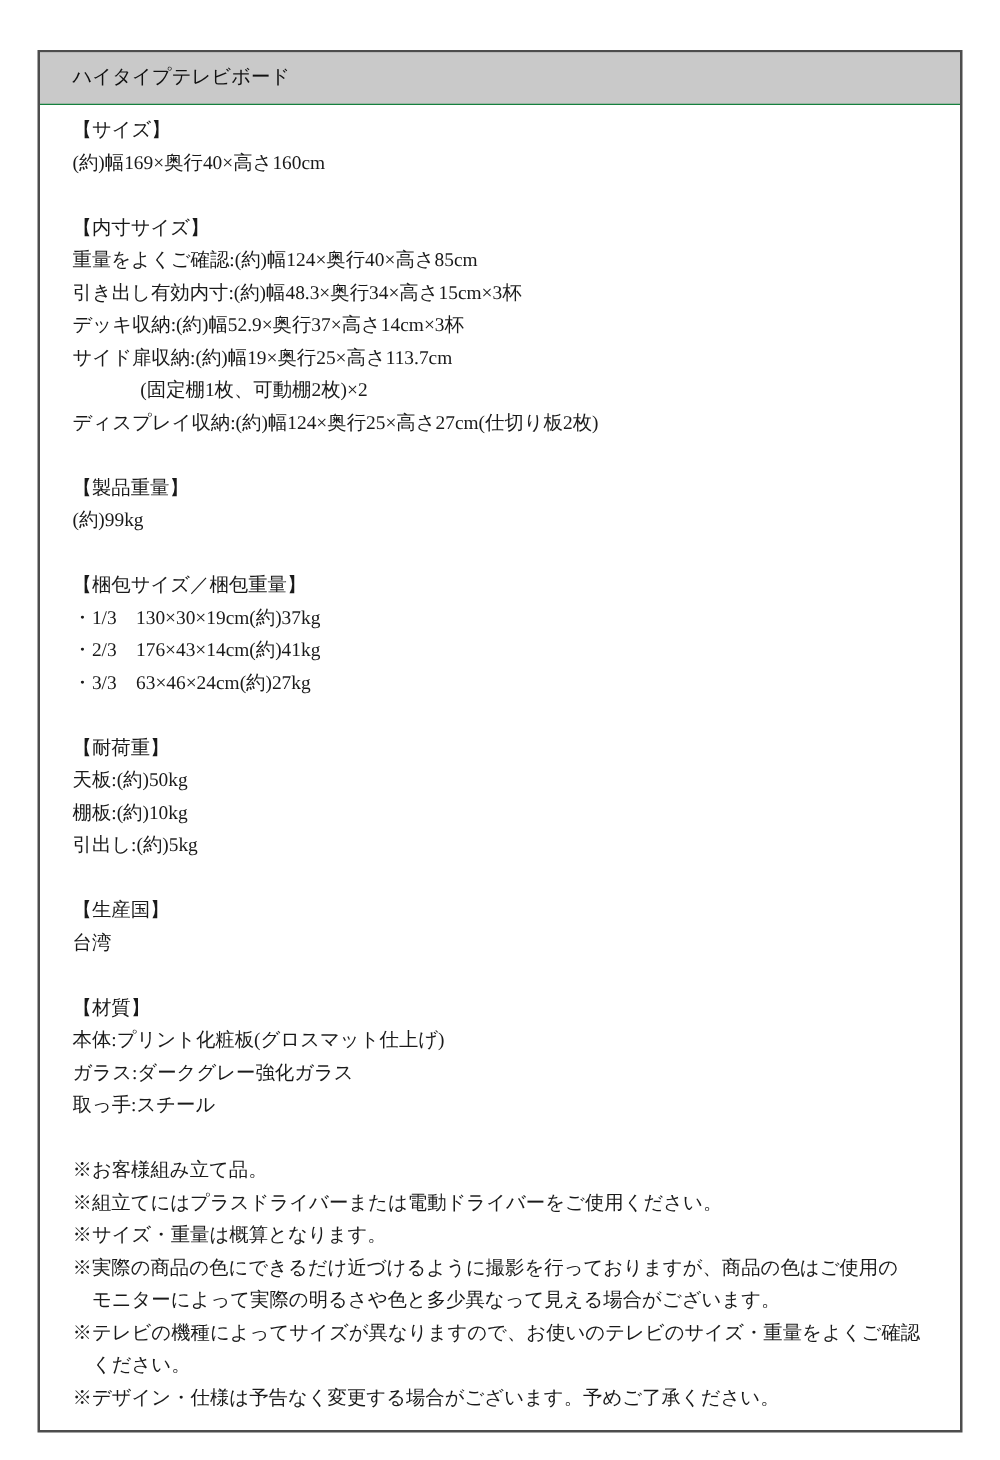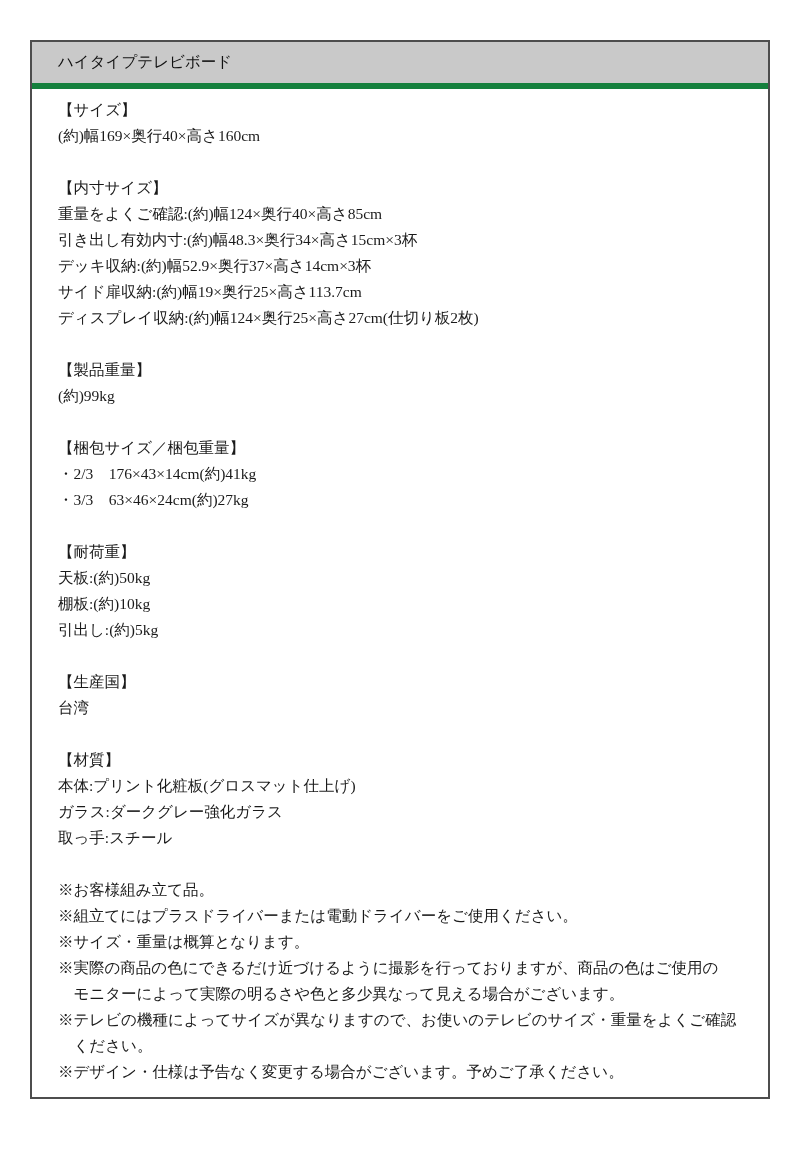--- a/index.html
+++ b/index.html
@@ -11,21 +11,21 @@
   }
   body { min-height: 1168px; }
   .doc {
     margin: 40px 30px 0 30px;
     width: 740px;
     border: 2px solid #4d4d4d;
     background: #ffffff;
   }
   .doc-header {
     background: #c9c9c9;
-    border-bottom: 6px solid #15803d;
+    border-bottom: 1px solid #15803d;
     padding: 11px 26px 12px 26px;
     font-size: 15.5px;
     line-height: 18px;
     color: #111111;
   }
   .doc-body {
     padding: 8px 26px 12px 26px;
     font-size: 15.5px;
     line-height: 26px;
   }
@@ -44,28 +44,30 @@
       <div class="section">
         <div class="heading">【サイズ】</div>
         <div class="line">(約)幅169×奥行40×高さ160cm</div>
       </div>
       <div class="section">
         <div class="heading">【内寸サイズ】</div>
         <div class="line">重量をよくご確認:(約)幅124×奥行40×高さ85cm</div>
         <div class="line">引き出し有効内寸:(約)幅48.3×奥行34×高さ15cm×3杯</div>
         <div class="line">デッキ収納:(約)幅52.9×奥行37×高さ14cm×3杯</div>
         <div class="line">サイド扉収納:(約)幅19×奥行25×高さ113.7cm</div>
+        <div class="line" style="padding-left: 3.5em;">(固定棚1枚、可動棚2枚)×2</div>
         <div class="line">ディスプレイ収納:(約)幅124×奥行25×高さ27cm(仕切り板2枚)</div>
       </div>
       <div class="section">
         <div class="heading">【製品重量】</div>
         <div class="line">(約)99kg</div>
       </div>
       <div class="section">
         <div class="heading">【梱包サイズ／梱包重量】</div>
+        <div class="line">・1/3　130×30×19cm(約)37kg</div>
         <div class="line">・2/3　176×43×14cm(約)41kg</div>
         <div class="line">・3/3　63×46×24cm(約)27kg</div>
       </div>
       <div class="section">
         <div class="heading">【耐荷重】</div>
         <div class="line">天板:(約)50kg</div>
         <div class="line">棚板:(約)10kg</div>
         <div class="line">引出し:(約)5kg</div>
       </div>
       <div class="section">

